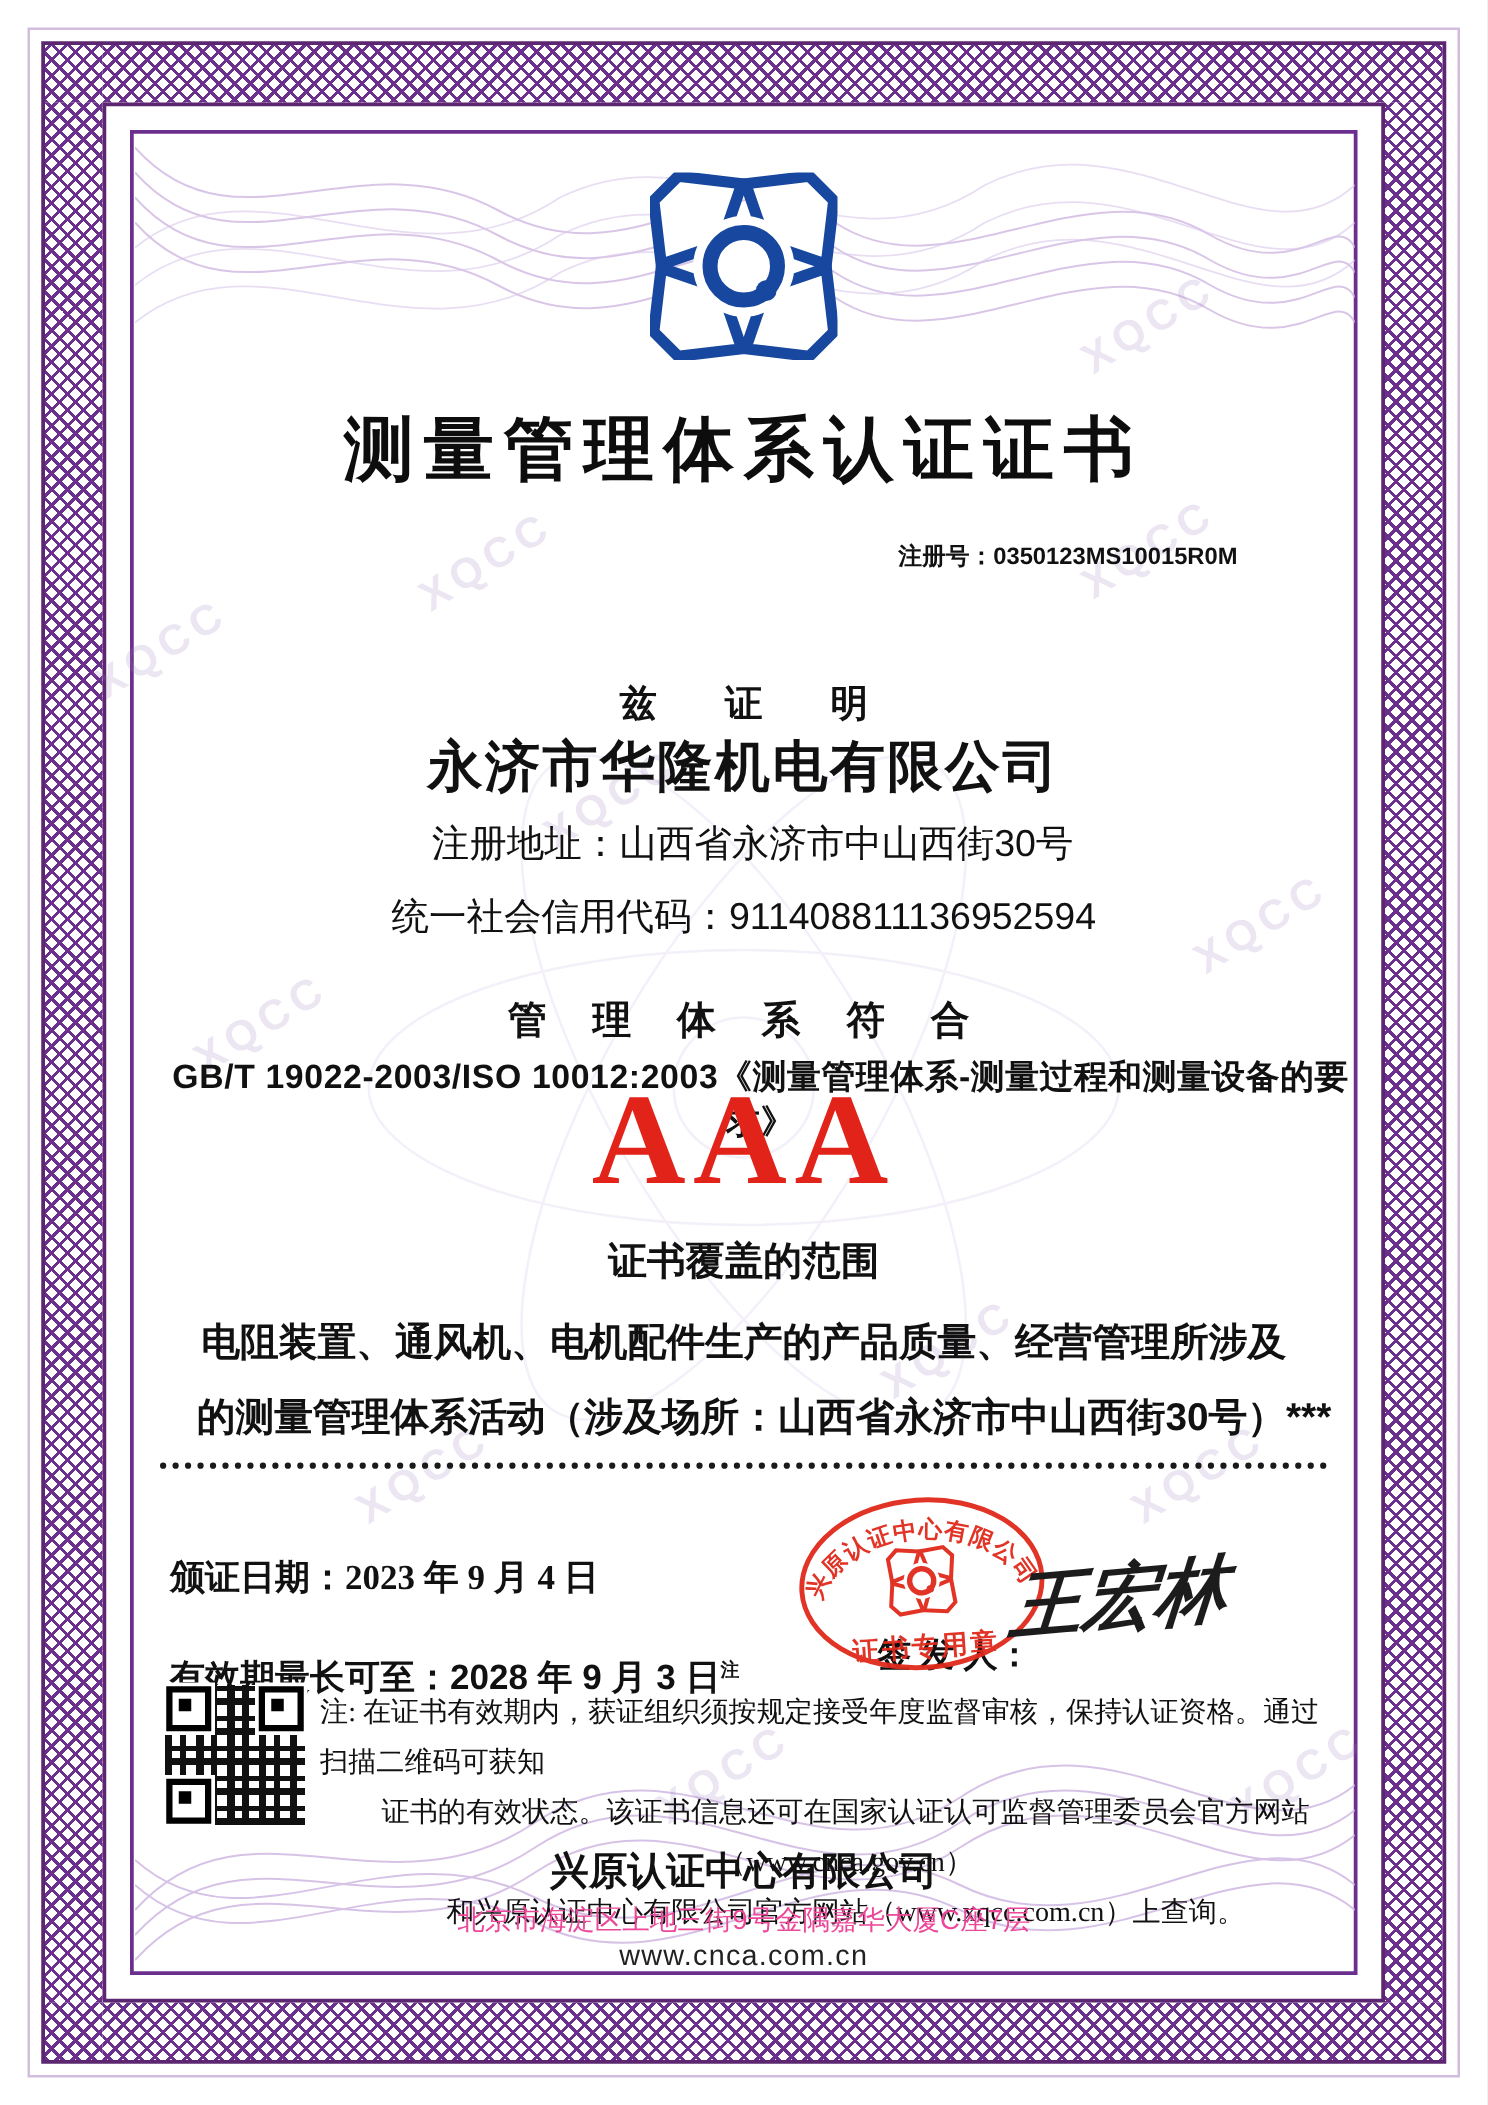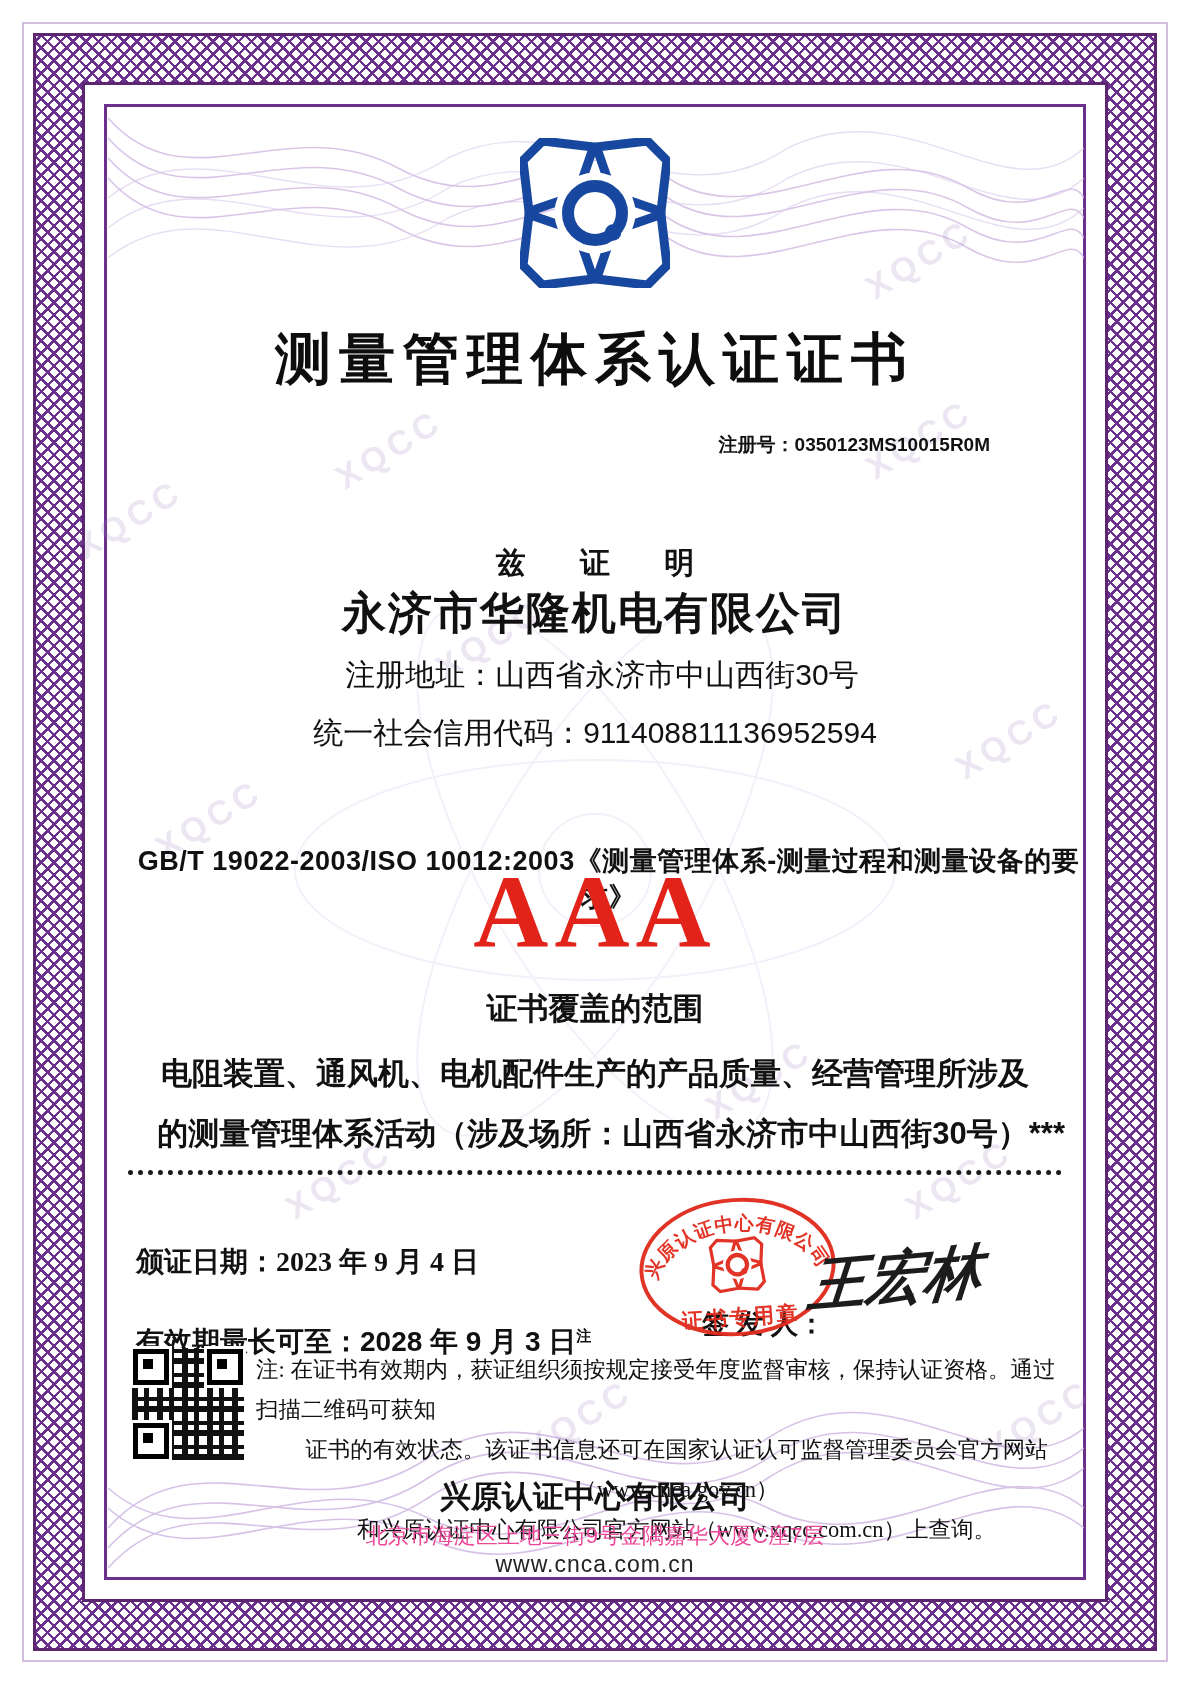--- a/index.html
+++ b/index.html
@@ -157,20 +157,21 @@
 
   <div class="abs center statement">兹 证 明</div>
   <div class="abs center company">永济市华隆机电有限公司</div>
   <div class="abs center address">
     <span>注册地址：</span><span>山西省永济市中山西街30号</span>
   </div>
   <div class="abs center credit">
     <span>统一社会信用代码：</span><span>911408811136952594</span>
   </div>
 
+  <div class="abs center conform">管 理 体 系 符 合</div>
   <div class="abs center standard">GB/T 19022-2003/ISO 10012:2003《测量管理体系-测量过程和测量设备的要求》</div>
   <div class="abs center grade">AAA</div>
 
   <div class="abs center scope-head">证书覆盖的范围</div>
   <div class="abs scope">
     <span class="l0">电阻装置、通风机、电机配件生产的产品质量、经营管理所涉及</span>
     <span class="l1">的测量管理体系活动（涉及场所：山西省永济市中山西街30号）***</span>
   </div>
 
   <div class="abs dotted-sep"></div>

